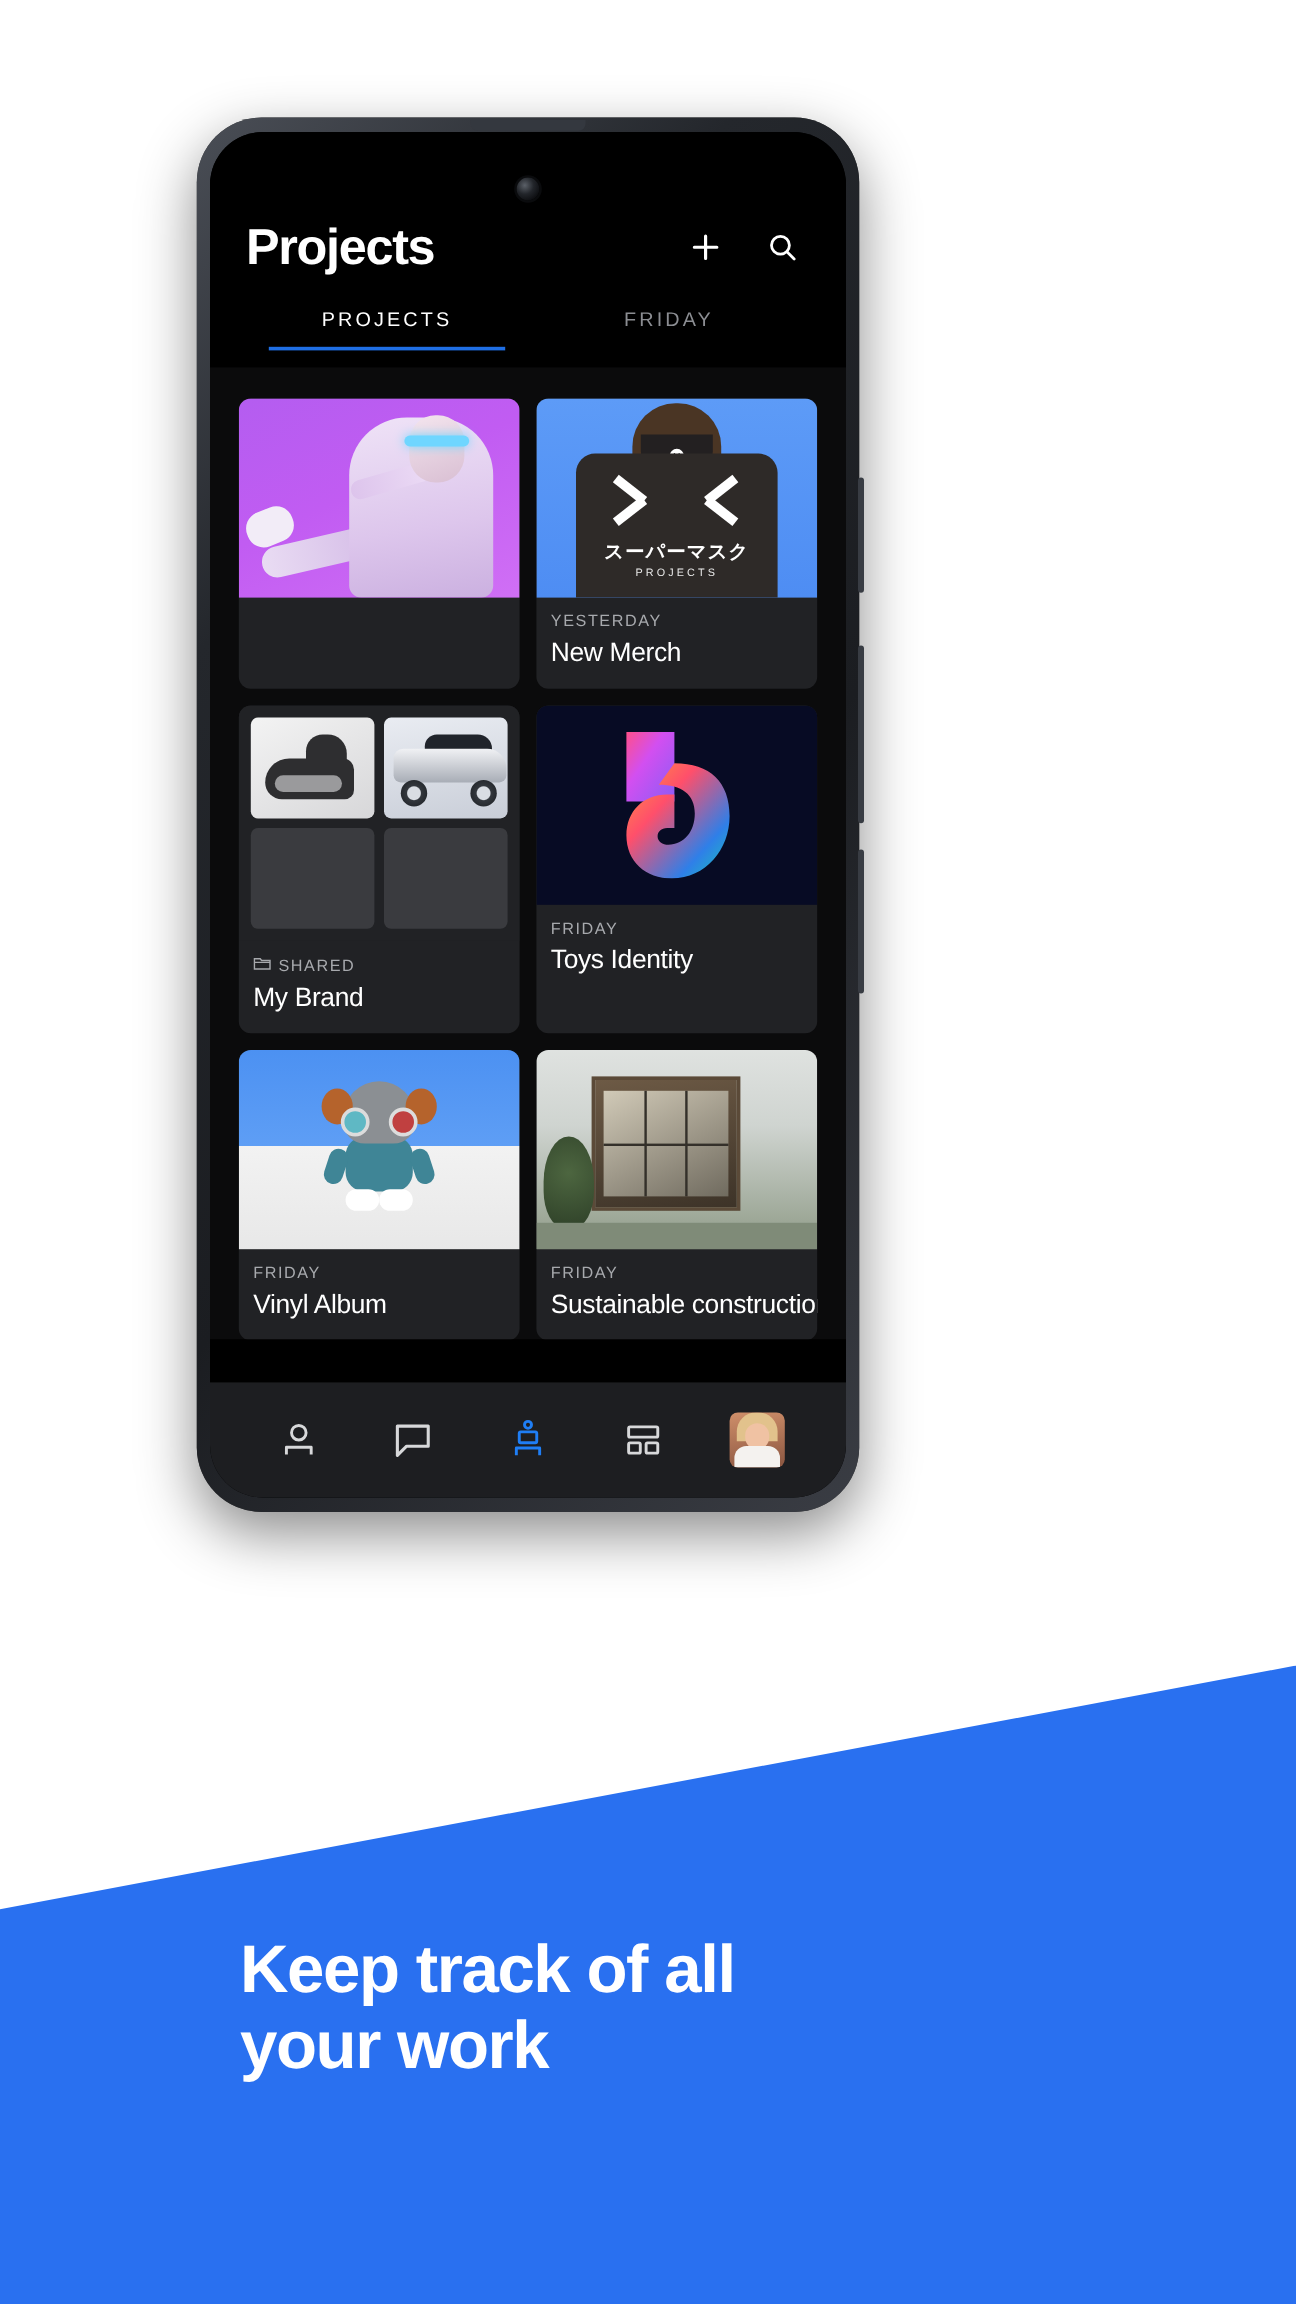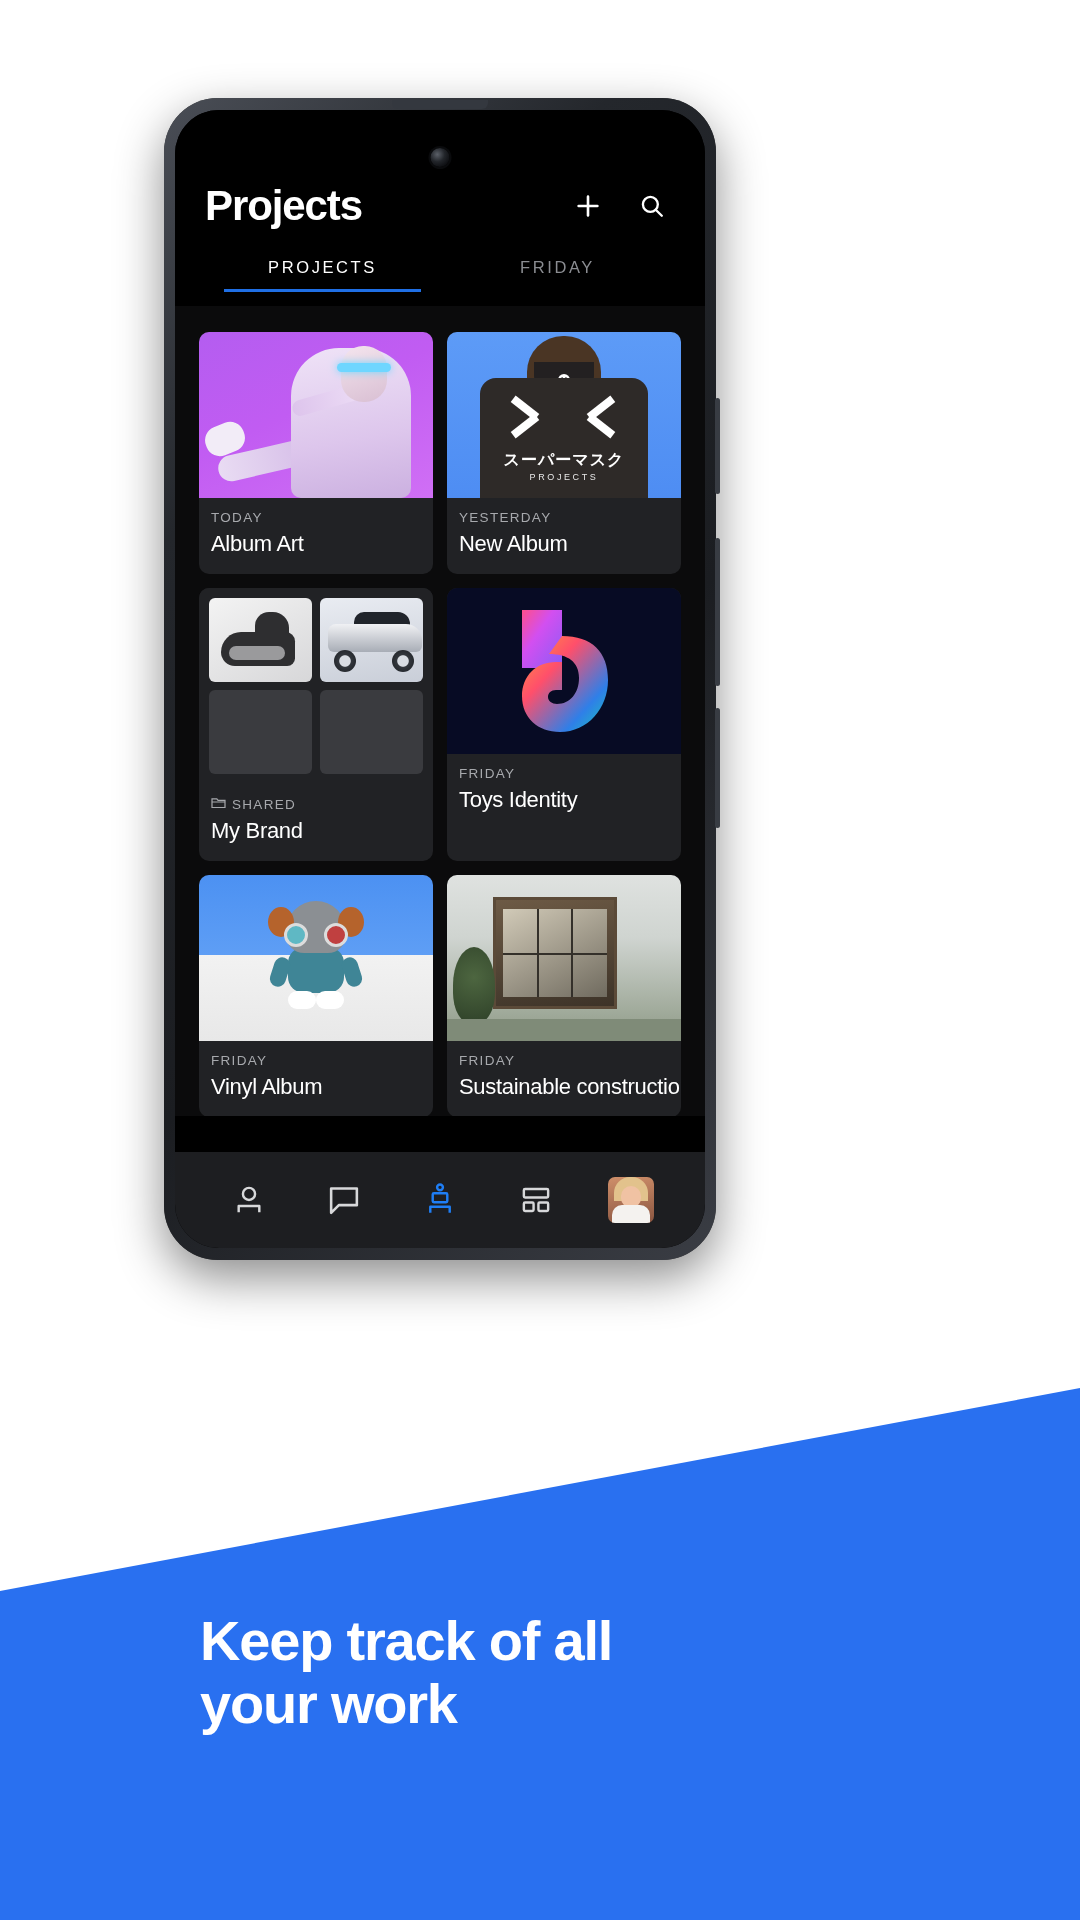--- a/index.html
+++ b/index.html
@@ -351,43 +351,39 @@
 
           <div class="card">
             <div class="thumb t-album">
               <div class="block"></div>
                 <div class="leg"></div>
                 <div class="shoe"></div>
               <div class="figure"></div>
                 <div class="arm"></div>
               <div class="head"></div>
                 <div class="visor"></div>
-            </div>
-            <div class="card-meta">
-              <div class="meta-kicker">TODAY</div>
-              <div class="meta-title">Album Art</div>
             </div>
           </div>
 
           <div class="card">
             <div class="thumb t-merch">
               <div class="hair"></div>
                 <div class="mask"></div>
                 <div class="mk">✕</div>
               <div class="shirt"></div>
               <div class="xmark x1"></div>
                 <div class="xmark x2"></div>
               <div class="xmark x3"></div>
                 <div class="xmark x4"></div>
               <div class="jp">スーパーマスク</div>
               <div class="brandline">PROJECTS</div>
             </div>
             <div class="card-meta">
               <div class="meta-kicker">YESTERDAY</div>
-              <div class="meta-title">New Album</div>
+              <div class="meta-title">New Merch</div>
             </div>
           </div>
 
           <div class="card">
             <div class="t-folder">
               <div class="fcell shoe">
                 <div class="shtop"></div>
                   <div class="sh"></div>
                   <div class="sh2"></div>
               </div>

